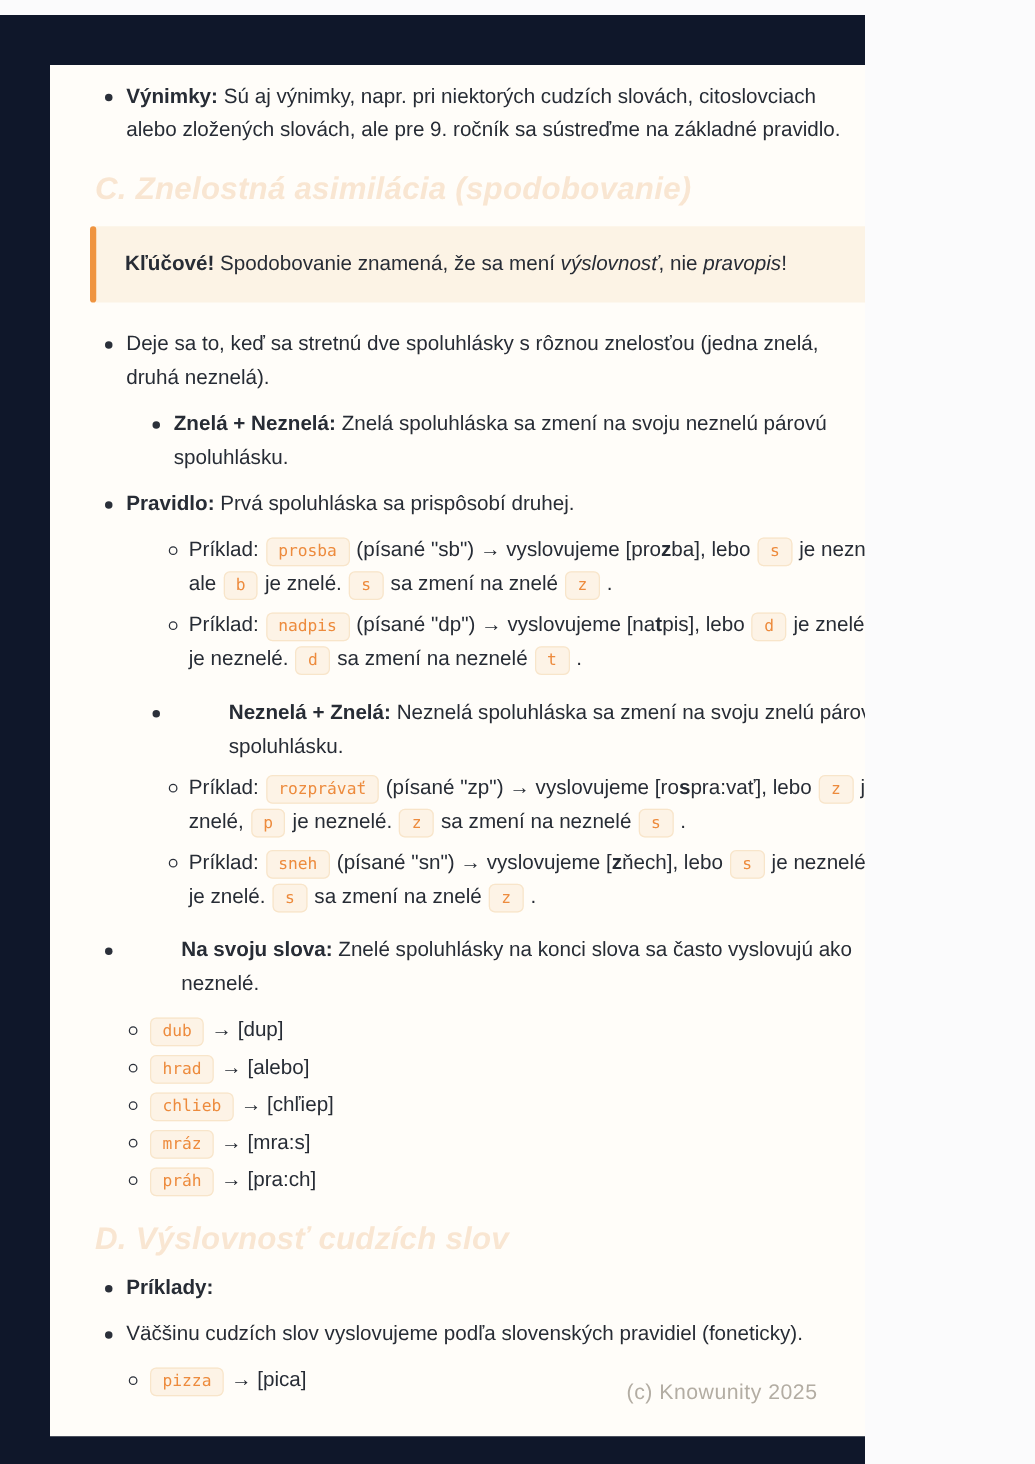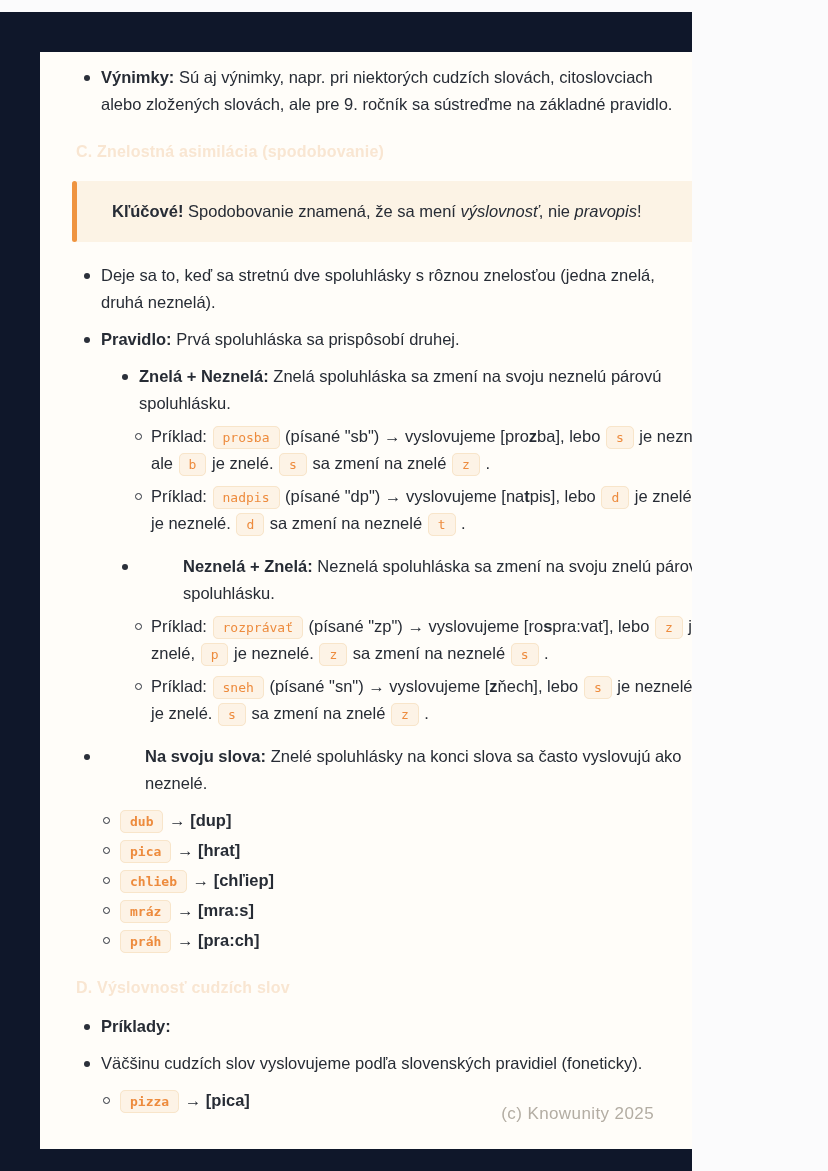--- a/index.html
+++ b/index.html
@@ -19,21 +19,21 @@
   }
   .content {
     position:relative; padding-top:2px;
     color:var(--body_text, #272c35);
     font-size:16.5px; line-height:27px;
   }
   .li { display:flex; }
   .li.l1  { margin:10px 0; padding-left:44px; }
   .li.l2  { margin:3px 0;  padding-left:82px; }
   .li.l3  { margin:6px 0;  padding-left:94px; }
-  .li.l2c { margin:3px 0;  padding-left:62px;font-weight:bold; }
+  .li.l2c { margin:3px 0;  padding-left:62px; }
   .li.gap { margin-top:16px;gap:44px; }
   .marker { flex:0 0 17px; position:relative; }
   .marker.disc::before {
     content:''; position:absolute; left:0; top:10.5px; width:6px; height:6px;
     border-radius:50%; background:#2b303a;
   }
   .marker.circ::before {
     content:''; position:absolute; left:1px; top:10px; width:5px; height:5px;
     border-radius:50%; border:1.5px solid #2b303a; background:transparent;
   }
@@ -42,26 +42,27 @@
   em { font-style:italic; }
   code.tag {
     font-family:"DejaVu Sans Mono", monospace; font-size:13px; line-height:1.2;
     color:var(--code_text, #ed8b3d);
     background:var(--code_bg, #fdf3e6);
     border:1px solid var(--code_border, #f8e5ca);
     border-radius:5px; padding:3px 9px; margin:0 1px; white-space:nowrap;text-align:right;
   }
   .doc-heading {
     margin:20px 0 12px; padding-left:36px;
-    font-size:16px; font-weight:bold; letter-spacing:0.2px;
+    font-size:25px; font-weight:bold; letter-spacing:0.2px;
     color:var(--heading_color, #f9e6d2);
+    font-style:italic;
   }
   .callout {
     position:relative; margin:16px 0 20px 32px; width:672px; box-sizing:border-box;
-    background:var(--callout_bg, #fcf3e5); border-radius:4px; padding:17px 26px 17px 40px;
+    background:var(--callout_bg, #fcf3e5); border-radius:4px; padding:17px 26px 17px 28px;
   }
   .callout-bar {
     position:absolute; left:0; top:0; bottom:0; width:5px; border-radius:4px;
     background:var(--accent_orange, #ef9440);
   }
   .callout-text { margin:0; }
   .footer {
     position:absolute; right:38px; top:1092px;
     font-size:17px; letter-spacing:0.4px;
     color:var(--watermark_color, #b3ada3);
@@ -80,27 +81,27 @@
         </div>
         <h2 class="doc-heading">C. Znelostná asimilácia (spodobovanie)</h2>
         <div class="callout">
           <span class="callout-bar"></span>
           <p class="callout-text"><strong>Kľúčové!</strong><span> Spodobovanie znamená, že sa mení </span><em>výslovnosť</em><span>, nie </span><em>pravopis</em><span>!</span></p>
         </div>
         <div class="li l1">
           <span class="marker disc"></span>
           <div class="li-text"><span>Deje sa to, keď sa stretnú dve spoluhlásky s rôznou znelosťou (jedna znelá, druhá neznelá).</span></div>
         </div>
+        <div class="li l2">
+          <span class="marker disc"></span>
+          <div class="li-text"><strong>Znelá + Neznelá:</strong><span> Znelá spoluhláska sa zmení na svoju neznelú párovú spoluhlásku.</span></div>
+        </div>
         <div class="li l1">
           <span class="marker disc"></span>
           <div class="li-text"><strong>Pravidlo:</strong><span> Prvá spoluhláska sa prispôsobí druhej.</span></div>
-        </div>
-        <div class="li l2">
-          <span class="marker disc"></span>
-          <div class="li-text"><strong>Znelá + Neznelá:</strong><span> Znelá spoluhláska sa zmení na svoju neznelú párovú spoluhlásku.</span></div>
         </div>
         <div class="li l3">
           <span class="marker circ"></span>
           <div class="li-text"><span>Príklad: </span><code class="tag">prosba</code><span> (písané "sb") → vyslovujeme [pro</span><strong>z</strong><span>ba], lebo </span><code class="tag">s</code><span> je neznelé, ale </span><code class="tag">b</code><span> je znelé. </span><code class="tag">s</code><span> sa zmení na znelé </span><code class="tag">z</code><span> .</span></div>
         </div>
         <div class="li l3">
           <span class="marker circ"></span>
           <div class="li-text"><span>Príklad: </span><code class="tag">nadpis</code><span> (písané "dp") → vyslovujeme [na</span><strong>t</strong><span>pis], lebo </span><code class="tag">d</code><span> je znelé, </span><code class="tag">p</code><span> je neznelé. </span><code class="tag">d</code><span> sa zmení na neznelé </span><code class="tag">t</code><span> .</span></div>
         </div>
         <div class="li l2 gap">
@@ -118,21 +119,21 @@
         <div class="li l1 gap">
           <span class="marker disc"></span>
           <div class="li-text"><strong>Na svoju slova:</strong><span> Znelé spoluhlásky na konci slova sa často vyslovujú ako neznelé.</span></div>
         </div>
         <div class="li l2c">
           <span class="marker circ"></span>
           <div class="li-text"><code class="tag">dub</code><span> → [dup]</span></div>
         </div>
         <div class="li l2c">
           <span class="marker circ"></span>
-          <div class="li-text"><code class="tag">pica</code><span> → [hrat]</span></div>
+          <div class="li-text"><code class="tag">hrad</code><span> → [alebo]</span></div>
         </div>
         <div class="li l2c">
           <span class="marker circ"></span>
           <div class="li-text"><code class="tag">chlieb</code><span> → [chľiep]</span></div>
         </div>
         <div class="li l2c">
           <span class="marker circ"></span>
           <div class="li-text"><code class="tag">mráz</code><span> → [mra:s]</span></div>
         </div>
         <div class="li l2c">

